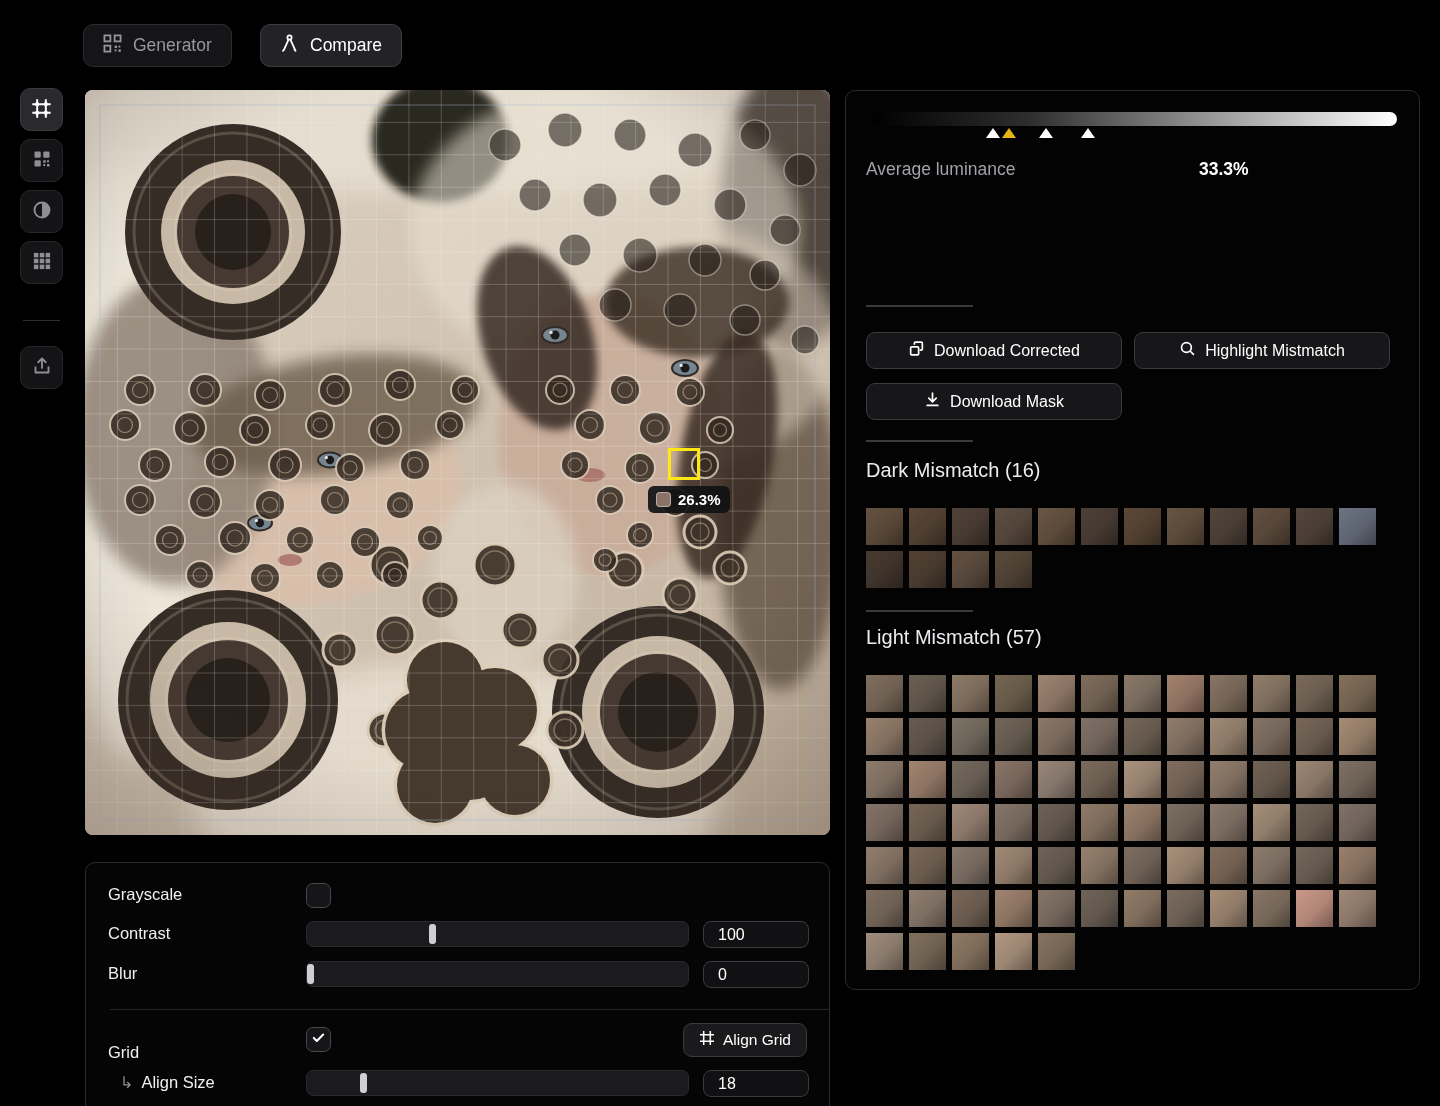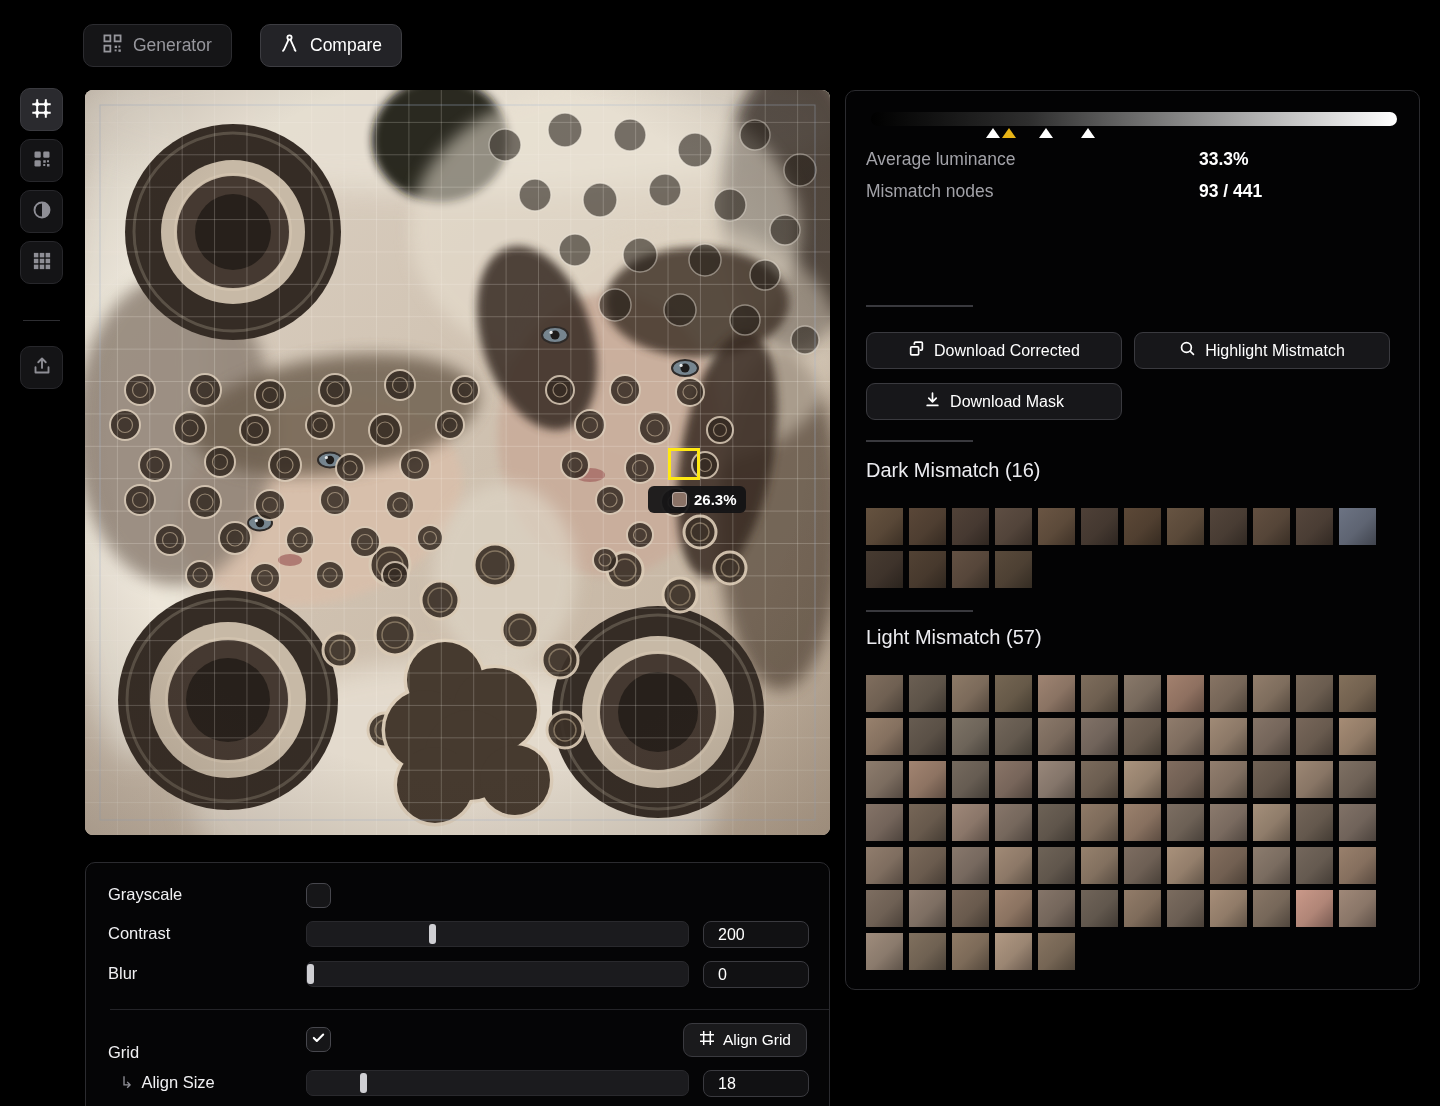--- a/index.html
+++ b/index.html
@@ -21,21 +21,21 @@
   [data-name="tool-contrast"]{top:190px;}
   [data-name="tool-grid"]{top:241px;}
   .tool-divider{position:absolute;left:23px;top:320px;width:37px;height:1px;background:#2e2e32;}
   [data-name="tool-upload"]{top:346px;}
 
   
   .viewer{position:absolute;left:85px;top:90px;width:745px;height:745px;border-radius:8px;overflow:hidden;background:#cfc2b2;}
   .viewer svg{display:block;width:745px;height:745px;}
   .selection{position:absolute;box-sizing:border-box;border:3px solid #ffe812;}
   .tooltip{position:absolute;left:563px;top:396px;height:27px;display:flex;align-items:center;gap:7px;
-           padding:0 9px 0 24px;background:rgba(17,17,19,0.92);border-radius:6px;}
+           padding:0 9px 0 8px;background:rgba(17,17,19,0.92);border-radius:6px;}
   .tooltip .swatch{width:15px;height:15px;border-radius:4px;border:1.5px solid rgba(255,255,255,0.4);box-sizing:border-box;}
   .tooltip .tval{font-size:15px;font-weight:700;color:#fff;}
 
   
   .controls{position:absolute;left:85px;top:862px;width:745px;height:290px;box-sizing:border-box;
             background:#050506;border:1px solid #2b2b2f;border-radius:10px;}
   .ctl-label{position:absolute;left:22px;font-size:16.5px;color:#f0f0f2;}
   .checkbox{position:absolute;left:220px;width:25px;height:25px;border-radius:7px;background:#161618;
             border:1.5px solid #47474d;box-sizing:border-box;display:flex;align-items:center;justify-content:center;}
   .slider{position:absolute;left:220px;width:383px;height:26px;border-radius:7px;background:#1b1b1e;border:1px solid #29292d;box-sizing:border-box;}
@@ -49,21 +49,21 @@
   .gslabel{position:absolute;left:34px;display:flex;align-items:center;font-size:16.5px;color:#f0f0f2;}
 
   
   .rpanel{position:absolute;left:845px;top:90px;width:575px;height:900px;box-sizing:border-box;
           background:#030304;border:1px solid #2b2b2f;border-radius:10px;}
   .lumbar{position:absolute;left:25px;top:21px;width:526px;height:14px;border-radius:7px;
           background:linear-gradient(90deg,#000 0%,#2e2e2e 30%,#8f8f8f 62%,#fff 100%);}
   .markers{position:absolute;left:25px;top:37px;width:526px;height:11px;}
   .marker{position:absolute;width:0;height:0;border-left:7px solid transparent;border-right:7px solid transparent;
           border-bottom:10px solid #fff;transform:translateX(-7px);}
-  .stats{position:absolute;left:20px;top:52px;width:535px;}
+  .stats{position:absolute;left:20px;top:62px;width:535px;}
   .stat-row{position:relative;height:32px;display:flex;align-items:center;}
   .stat-row .sl{color:#a2a2a8;font-size:17.5px;}
   .stat-row .svl{position:absolute;left:333px;color:#fff;font-size:17.5px;font-weight:700;}
   .short-divider{position:absolute;left:20px;width:107px;height:2px;background:#39393e;}
   .pbtn{position:absolute;height:37px;border-radius:9px;background:#17171a;border:1px solid #3a3a3f;color:#fff;
         font-size:16px;display:flex;align-items:center;justify-content:center;gap:9px;width:256px;}
   [data-name="preview-corrected-button"]{left:20px;top:241px;}
   [data-name="highlight-mismatch-button"]{left:288px;top:241px;}
   [data-name="download-mask-button"]{left:20px;top:292px;}
   .sec-title{position:absolute;left:20px;font-size:20px;color:#ececf0;}
@@ -434,21 +434,21 @@
 </section>
 
 <section class="controls" data-name="adjustment-panel">
   <span class="ctl-label" style="top:22px" data-name="grayscale-label">Grayscale</span>
   <span class="checkbox" style="top:20px" data-name="grayscale-checkbox"></span>
 
   <span class="ctl-label" style="top:61px" data-name="contrast-label">Contrast</span>
   <div class="slider" style="top:58px" data-name="contrast-slider">
       <div class="thumb" data-name="contrast-slider-thumb" style="left: calc(33% - 4px);"></div>
     </div>
-  <div class="valuebox" style="top:58px" data-name="contrast-value">200</div>
+  <div class="valuebox" style="top:58px" data-name="contrast-value">100</div>
 
   <span class="ctl-label" style="top:101px" data-name="blur-label">Blur</span>
   <div class="slider" style="top:98px" data-name="blur-slider">
       <div class="thumb" data-name="blur-slider-thumb" style="left: calc(1% - 4px);"></div>
     </div>
   <div class="valuebox" style="top:98px" data-name="blur-value">0</div>
 
   <div class="ctl-divider" data-name="controls-divider"></div>
 
   <span class="ctl-label" style="top:180px" data-name="grid-label">Grid</span>
@@ -484,24 +484,20 @@
       <div class="marker" data-name="luminance-marker" style="left: 23.2%; border-bottom-color: rgb(255, 255, 255);"></div>
       <div class="marker" data-name="luminance-marker" style="left: 26.3%; border-bottom-color: rgb(231, 180, 22);"></div>
       <div class="marker" data-name="luminance-marker" style="left: 33.3%; border-bottom-color: rgb(255, 255, 255);"></div>
       <div class="marker" data-name="luminance-marker" style="left: 41.2%; border-bottom-color: rgb(255, 255, 255);"></div>
     </div>
 
   <div class="stats" data-name="stats-list">
     <div class="stat-row" data-name="stat-row">
       <span class="sl">Average luminance</span>
       <span class="svl">33.3%</span>
-    </div>
-    <div class="stat-row" data-name="stat-row">
-      <span class="sl">Mismatch nodes</span>
-      <span class="svl">93 / 441</span>
     </div>
   </div>
 
   <div class="short-divider" style="top:214px" data-name="section-divider"></div>
 
   <button class="pbtn" data-name="preview-corrected-button">
     <span data-name="preview-icon">
       <svg width="17" height="17" viewBox="0 0 16 16" fill="none" stroke="currentColor" stroke-width="1.6">
         <path d="M6 4.5V3a1 1 0 0 1 1-1h5.5a1 1 0 0 1 1 1V8.5a1 1 0 0 1-1 1H11" fill="none"></path>
         <rect x="2.5" y="6.5" width="7.5" height="7.5" rx="1" fill="#17171a"></rect>

